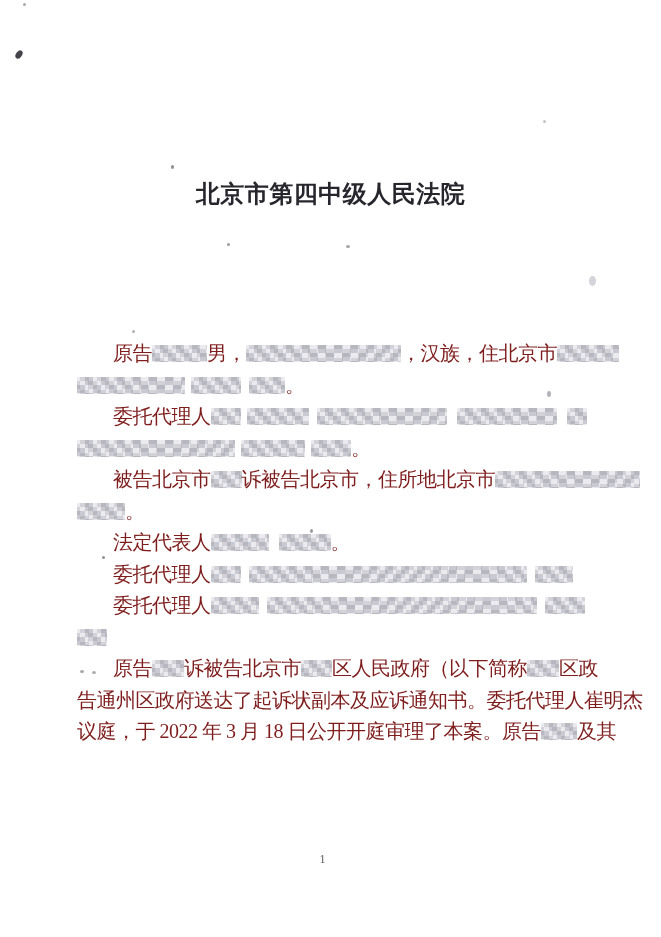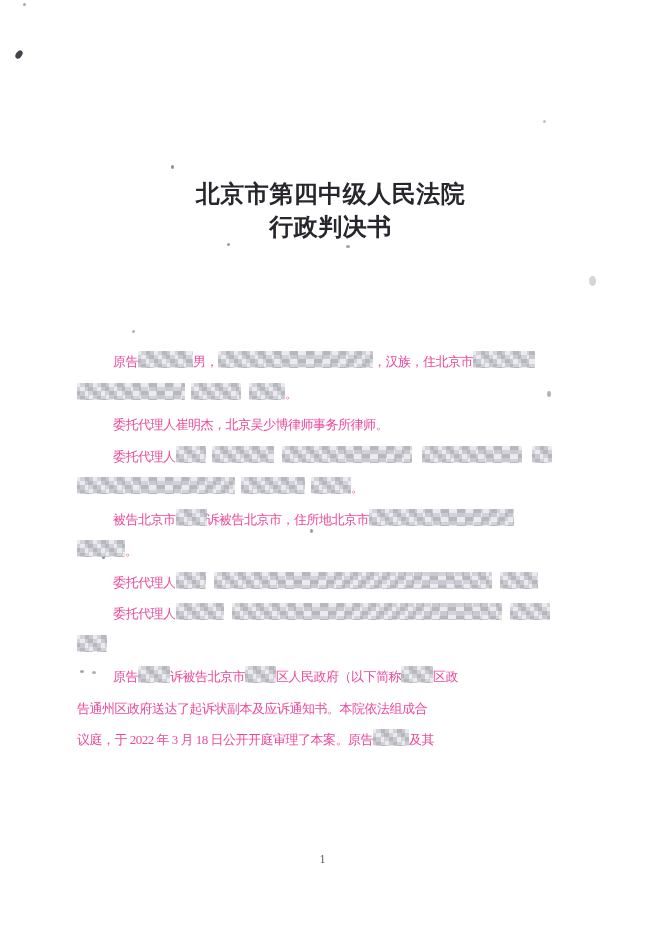--- a/index.html
+++ b/index.html
@@ -29,24 +29,24 @@
   }
   
   .case-line{
     position:absolute;top:276px;left:338px;
     font-size:19px;line-height:31px;
     white-space:nowrap;
     color:#3a3a42;
   }
   
   .body-lines{
-    position:absolute;top:346px;left:77px;width:545px;
-    font-size:13px;line-height:31.5px;
+    position:absolute;top:338px;left:77px;width:545px;
+    font-size:20px;line-height:31.5px;
     letter-spacing:-0.5px;
-    color:#ec4899;
+    color:#7f1d1d;
   }
   .line{white-space:nowrap;height:31.5px;}
   .line.indent{padding-left:36px;}
   .run{display:inline;}
   
   .redact{
     display:inline-block;
     height:17px;
     vertical-align:-2px;
     border-radius:1px;
@@ -93,35 +93,34 @@
   <div class="speckle sp8"></div>
   <div class="speckle sp9"></div>
   <div class="speckle sp10"></div>
   <div class="speckle sp11"></div>
   <div class="speckle sp12"></div>
   <div class="speckle sp13"></div>
   <div class="speckle sp14"></div>
 
   <div class="title-block">
     <h1>北京市第四中级人民法院</h1>
-    <h1>行政判决书</h1>
   </div>
 
 
   <div class="body-lines" id="bodyLines">
       <div class="line indent"><span class="run">原告</span><span class="redact" style="width: 55px;"></span><span class="run">男，</span><span class="redact" style="width: 155px;"></span><span class="run">，汉族，住北京市</span><span class="redact" style="width: 62px;"></span></div>
       <div class="line"><span class="redact" style="width: 108px;"></span><span class="gapseg" style="width: 6px;"></span><span class="redact" style="width: 50px;"></span><span class="gapseg" style="width: 8px;"></span><span class="redact" style="width: 36px;"></span><span class="run">。</span></div>
-      <div class="line indent"><span class="run">委托代理人崔明杰，北京吴少博律师事务所律师。</span></div>
       <div class="line indent"><span class="run">委托代理人</span><span class="redact" style="width: 30px;"></span><span class="gapseg" style="width: 6px;"></span><span class="redact" style="width: 62px;"></span><span class="gapseg" style="width: 8px;"></span><span class="redact" style="width: 130px;"></span><span class="gapseg" style="width: 10px;"></span><span class="redact" style="width: 100px;"></span><span class="gapseg" style="width: 10px;"></span><span class="redact" style="width: 20px;"></span></div>
       <div class="line"><span class="redact" style="width: 158px;"></span><span class="gapseg" style="width: 6px;"></span><span class="redact" style="width: 64px;"></span><span class="gapseg" style="width: 6px;"></span><span class="redact" style="width: 40px;"></span><span class="run">。</span></div>
       <div class="line indent"><span class="run">被告北京市</span><span class="redact" style="width: 31px;"></span><span class="run">诉被告北京市，住所地北京市</span><span class="redact" style="width: 145px;"></span></div>
       <div class="line"><span class="redact" style="width: 48px;"></span><span class="run">。</span></div>
+      <div class="line indent"><span class="run">法定代表人</span><span class="redact" style="width: 58px;"></span><span class="gapseg" style="width: 10px;"></span><span class="redact" style="width: 52px;"></span><span class="run">。</span></div>
       <div class="line indent"><span class="run">委托代理人</span><span class="redact" style="width: 30px;"></span><span class="gapseg" style="width: 8px;"></span><span class="redact" style="width: 278px;"></span><span class="gapseg" style="width: 8px;"></span><span class="redact" style="width: 38px;"></span></div>
       <div class="line indent"><span class="run">委托代理人</span><span class="redact" style="width: 48px;"></span><span class="gapseg" style="width: 8px;"></span><span class="redact" style="width: 270px;"></span><span class="gapseg" style="width: 8px;"></span><span class="redact" style="width: 40px;"></span></div>
       <div class="line"><span class="redact" style="width: 30px;"></span></div>
       <div class="line indent"><span class="run">原告</span><span class="redact" style="width: 32px;"></span><span class="run">诉被告北京市</span><span class="redact" style="width: 31px;"></span><span class="run">区人民政府（以下简称</span><span class="redact" style="width: 32px;"></span><span class="run">区政</span></div>
-      <div class="line"><span class="run">告通州区政府送达了起诉状副本及应诉通知书。本院依法组成合</span></div>
+      <div class="line"><span class="run">告通州区政府送达了起诉状副本及应诉通知书。委托代理人崔明杰</span></div>
       <div class="line"><span class="run">议庭，于 2022 年 3 月 18 日公开开庭审理了本案。原告</span><span class="redact" style="width: 36px;"></span><span class="run">及其</span></div>
     </div>
 
   <div class="page-number">1</div>
 
 </div>
 
 </body></html>

